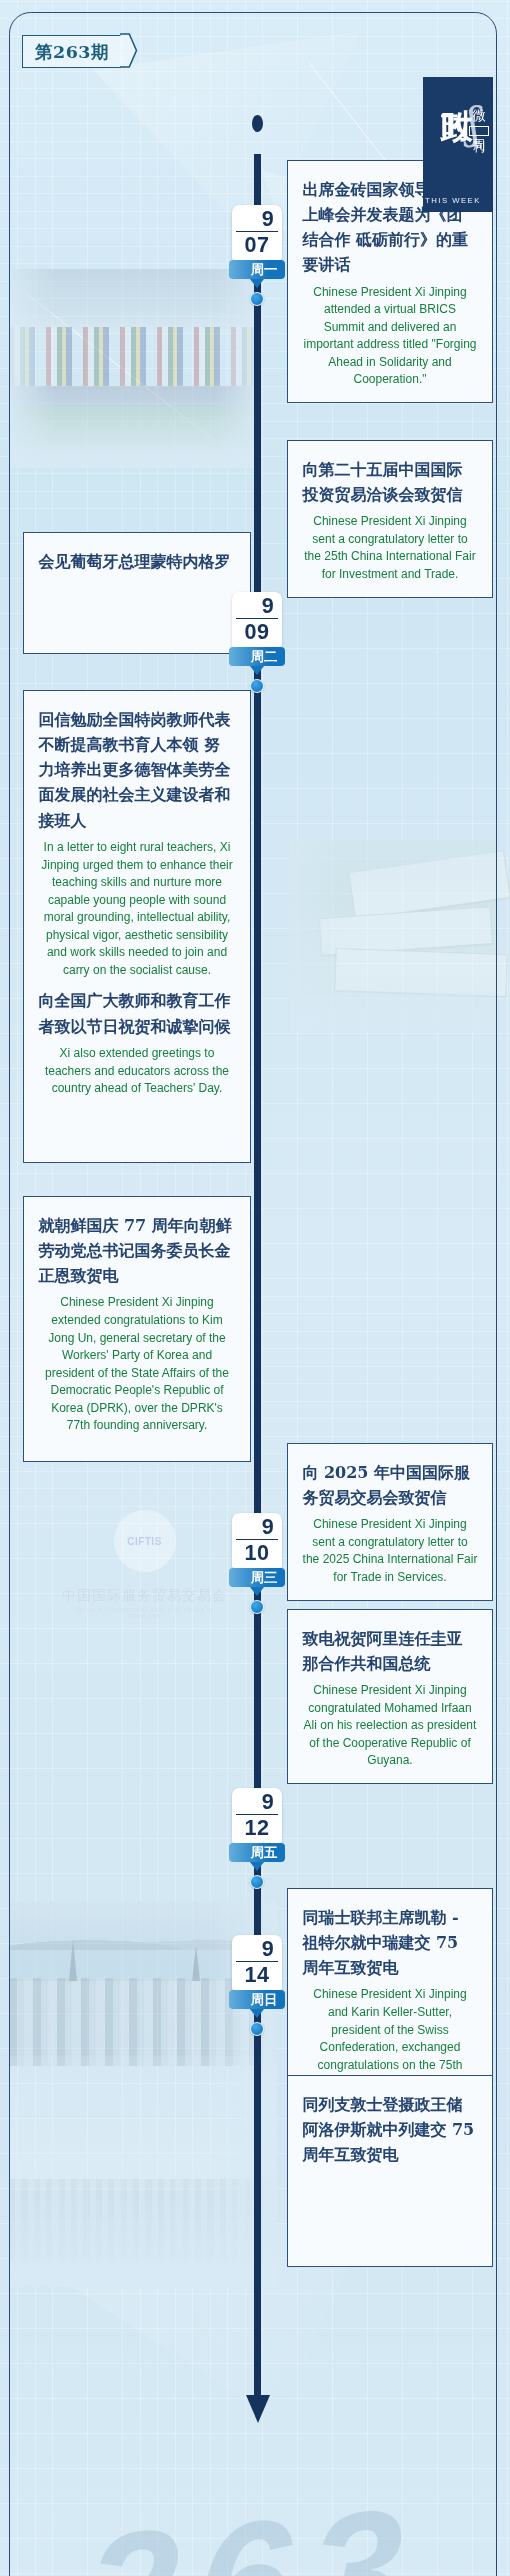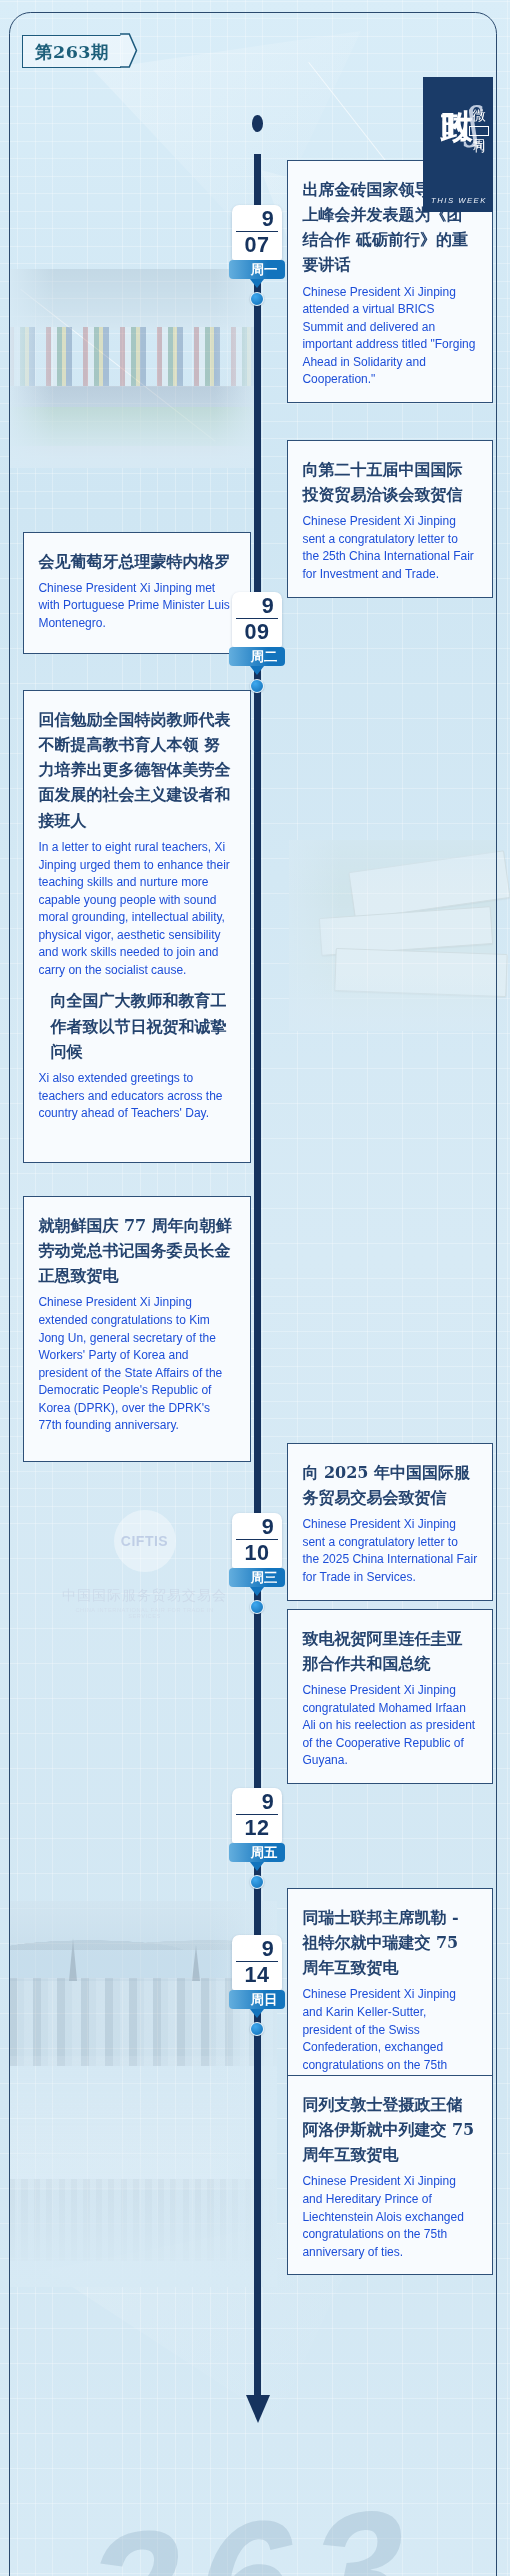--- a/index.html
+++ b/index.html
@@ -30,21 +30,21 @@
 
   
   .brand{position:absolute;left:423px;top:77px;width:70px;height:135px;background:#1a3b68;z-index:31;
     color:#fff;overflow:hidden;}
   .brand .big{position:absolute;left:5.2px;top:7.2px;width:44px;font-family:"DejaVu Serif", serif;font-size:32px;line-height:.95;font-weight:700;
     writing-mode:vertical-rl;text-orientation:upright;letter-spacing:3.1px;}
   .brand .swirl{position:absolute;left:45px;top:20.6px;width:15.5px;height:62px;color:#e7eefb;font-size:43px;font-family:"DejaVu Serif",serif;opacity:.8;}
   .brand .wei{position:absolute;right:7.2px;top:30px;font-size:13.4px;font-family:"DejaVu Serif",serif;}
   .brand .zhoukan{position:absolute;right:4.1px;top:49px;width:15.5px;padding:2.1px 1px;border:1px solid #fff;
     writing-mode:vertical-rl;text-orientation:upright;font-size:12.4px;letter-spacing:2.1px;font-family:"DejaVu Serif",serif;}
-  .brand .en{position:absolute;left:2px;right:0;bottom:7.2px;text-align:center;font-size:7.7px;letter-spacing:1.5px;font-style:italic;color:#f0f4fc;}
+  .brand .en{position:absolute;left:2px;right:0;bottom:7.2px;text-align:left;font-size:7.7px;letter-spacing:1.5px;color:#f0f4fc;}
 
   
   .tl-top-dot{position:absolute;left:252px;top:115px;width:10.8px;height:16.5px;border-radius:50%;background:#16335e;z-index:20;}
   .tl-line{position:absolute;left:254px;top:154px;width:7.2px;height:2241px;background:#16335e;z-index:18;}
   .tl-arrow{position:absolute;left:246px;top:2395px;width:0;height:0;z-index:18;
     border-left:12px solid transparent;border-right:12px solid transparent;border-top:28px solid #16335e;}
 
   
   .badge{position:absolute;left:232px;width:50px;z-index:25;}
   .badge .numbox{background:#ffffff;border-radius:7.2px 7.2px 2.1px 2.1px;box-shadow:0 1px 2.6px rgba(30,60,100,.25);
@@ -57,22 +57,22 @@
   .badge .ptr{width:0;height:0;margin:0 auto;border-left:7.2px solid transparent;border-right:7.2px solid transparent;border-top:9.3px solid #1374bd;}
   .badge .dot{width:12.4px;height:12.4px;border-radius:50%;margin:4.1px auto 0;
     background:radial-gradient(circle at 35% 30%,#3fa9ef,#0f6cb4);border:1.5px solid rgba(235,245,252,.95);box-shadow:0 0.5px 1.5px rgba(20,50,90,.4);}
 
   
   .card{position:absolute;background:#f8fbfe;border:1px solid #2e5078;box-sizing:border-box;
     padding:15.5px 14.4px 13.4px;z-index:22;}
   .card.right{left:287px;width:206px;}
   .card.left{left:23px;width:228px;}
   .card .cn{font-family:"DejaVu Serif", serif;font-size:16px;line-height:1.58;color:#24436e;font-weight:700;margin:0 0 6.2px;}
-  .card .en{font-size:12px;line-height:1.46;color:#1d4ed8;margin:0;}
-  .card .en + .cn{margin-top:9.3px;margin-left:12px;}
+  .card .en{font-size:12px;line-height:1.46;color:#15803d;margin:0;text-align:center;}
+  .card .en + .cn{margin-top:9.3px;}
 
   
   .photo{position:absolute;pointer-events:none;}
   .ph-brics{left:8.8px;top:269px;width:251px;height:199px;opacity:.30;z-index:5;}
   .ph-brics .mural{position:absolute;left:0;top:0;right:0;height:61px;background:linear-gradient(180deg,#9fb3c2,#c3d3de 70%,#dbe6ee);}
   .ph-brics .flags{position:absolute;left:0;top:58px;right:0;height:61px;
     background:repeating-linear-gradient(90deg,#b24d4d 0 5.2px,#f2f2f2 5.2px 11.3px,#3f7a52 11.3px 16.5px,#e8c95a 16.5px 19.6px,#41618f 19.6px 26px,rgba(255,255,255,0) 26px 37px);}
   .ph-brics .table{position:absolute;left:0;top:117px;right:0;height:23px;background:#7c8ba0;}
   .ph-brics .grass{position:absolute;left:0;top:138px;right:0;height:40px;background:linear-gradient(180deg,#6f9e6a,#8fb789);}
   .ph-brics .floor{position:absolute;left:0;top:177px;right:0;height:21.6px;background:#d9bcbc;}
@@ -83,21 +83,21 @@
   .ph-books{left:289px;top:840px;width:208px;height:191px;opacity:.30;z-index:5;background:linear-gradient(180deg,#bcd3cd,#d7e6e2 60%,#e3edea);}
   .ph-books .bk{position:absolute;background:#fbfbf7;border:0.5px solid #c9c9bf;border-radius:1.5px;box-shadow:0 1px 1px rgba(120,120,110,.25);}
   .bk1{left:62px;top:20.6px;width:155px;height:46px;transform:rotate(-8deg);}
   .bk2{left:31px;top:72px;width:170px;height:36px;transform:rotate(-4deg);}
   .bk3{left:46px;top:111px;width:170px;height:41px;transform:rotate(2deg);}
   .fade-books{left:289px;top:840px;width:208px;height:191px;
     background:linear-gradient(180deg,rgba(215,234,245,.6),rgba(215,234,245,0) 30%,rgba(215,234,245,0) 70%,rgba(215,234,245,.95)),linear-gradient(90deg,rgba(215,234,245,.8),rgba(215,234,245,0) 25%);}
 
   .ph-ciftis{left:62px;top:1510px;width:165px;height:113px;opacity:.5;z-index:5;filter:blur(0.5px);text-align:center;}
   .ph-ciftis .ring{width:62px;height:62px;margin:0 auto;border-radius:50%;background:rgba(255,255,255,.75);
-    display:flex;align-items:center;justify-content:center;color:#aab4d8;font-weight:700;font-size:14px;letter-spacing:0.5px;}
+    display:flex;align-items:center;justify-content:center;color:#aab4d8;font-weight:700;font-size:10px;letter-spacing:0.5px;}
   .ph-ciftis .l1{margin-top:15px;color:#c3cde0;font-size:14px;letter-spacing:1px;font-family:"DejaVu Serif",serif;}
   .ph-ciftis .l2{margin-top:2.1px;color:#ccd6e6;font-size:5.7px;letter-spacing:0.5px;}
 
   .ph-zurich{left:8.8px;top:1901px;width:268px;height:386px;opacity:.45;z-index:5;}
   .ph-zurich .sky{position:absolute;left:0;top:0;right:0;height:46px;background:linear-gradient(180deg,#ccdde9,#bed5e4);}
   .ph-zurich .hills{position:absolute;left:0;top:31px;right:0;height:20.6px;background:radial-gradient(60% 100% at 30% 100%,#9db4c4 60%,rgba(157,180,196,0) 61%),radial-gradient(70% 100% at 75% 100%,#a7bccb 60%,rgba(167,188,203,0) 61%);}
   .ph-zurich .water{position:absolute;left:0;top:49px;right:0;height:31px;background:#b9d2e4;}
   .ph-zurich .city{position:absolute;left:0;top:77px;right:0;height:88px;
     background:repeating-linear-gradient(90deg,rgba(122,140,158,.55) 0 8.2px,rgba(176,193,206,.55) 8.2px 15.5px,rgba(200,212,222,.5) 15.5px 24px);}
   .ph-zurich .spire{position:absolute;left:60px;top:37px;width:0;height:0;border-left:4.6px solid transparent;border-right:4.6px solid transparent;border-bottom:43px solid rgba(108,126,144,.8);}
@@ -243,21 +243,20 @@
     <p class="en">Chinese President Xi Jinping attended a virtual BRICS Summit and delivered an important address titled "Forging Ahead in Solidarity and Cooperation."</p>
   </div>
 
   <div class="card right" style="top:440px;min-height:118px">
     <p class="cn">向第二十五届中国国际投资贸易洽谈会致贺信</p>
     <p class="en">Chinese President Xi Jinping sent a congratulatory letter to the 25th China International Fair for Investment and Trade.</p>
   </div>
 
   <div class="card left" style="top:532px;min-height:122px">
     <p class="cn">会见葡萄牙总理蒙特内格罗</p>
-    <p class="en">Chinese President Xi Jinping met with Portuguese Prime Minister Luis Montenegro.</p>
   </div>
 
   <div class="card left" style="top:690px;min-height:473px">
     <p class="cn">回信勉励全国特岗教师代表 不断提高教书育人本领 努力培养出更多德智体美劳全面发展的社会主义建设者和接班人</p>
     <p class="en">In a letter to eight rural teachers, Xi Jinping urged them to enhance their teaching skills and nurture more capable young people with sound moral grounding, intellectual ability, physical vigor, aesthetic sensibility and work skills needed to join and carry on the socialist cause.</p>
     <p class="cn">向全国广大教师和教育工作者致以节日祝贺和诚挚问候</p>
     <p class="en">Xi also extended greetings to teachers and educators across the country ahead of Teachers' Day.</p>
   </div>
 
   <div class="card left" style="top:1196px;min-height:266px">
@@ -276,17 +275,16 @@
   </div>
 
 
   <div class="card right" style="top:1888px;min-height:155px">
     <p class="cn">同瑞士联邦主席凯勒 - 祖特尔就中瑞建交 75 周年互致贺电</p>
     <p class="en">Chinese President Xi Jinping and Karin Keller-Sutter, president of the Swiss Confederation, exchanged congratulations on the 75th anniversary of ties.</p>
   </div>
 
   <div class="card right" style="top:2075px;min-height:192px">
     <p class="cn">同列支敦士登摄政王储阿洛伊斯就中列建交 75 周年互致贺电</p>
-    <p class="en">Chinese President Xi Jinping and Hereditary Prince of Liechtenstein Alois exchanged congratulations on the 75th anniversary of ties.</p>
   </div>
 
 </div>
 
 
 </body></html>

